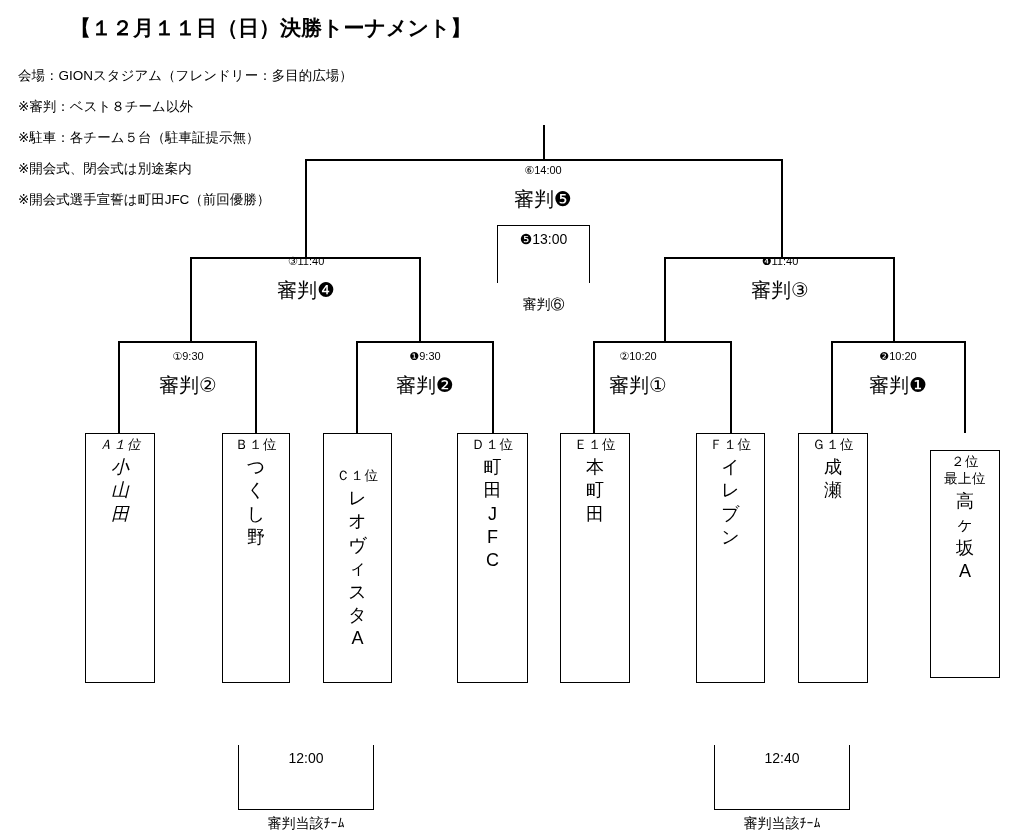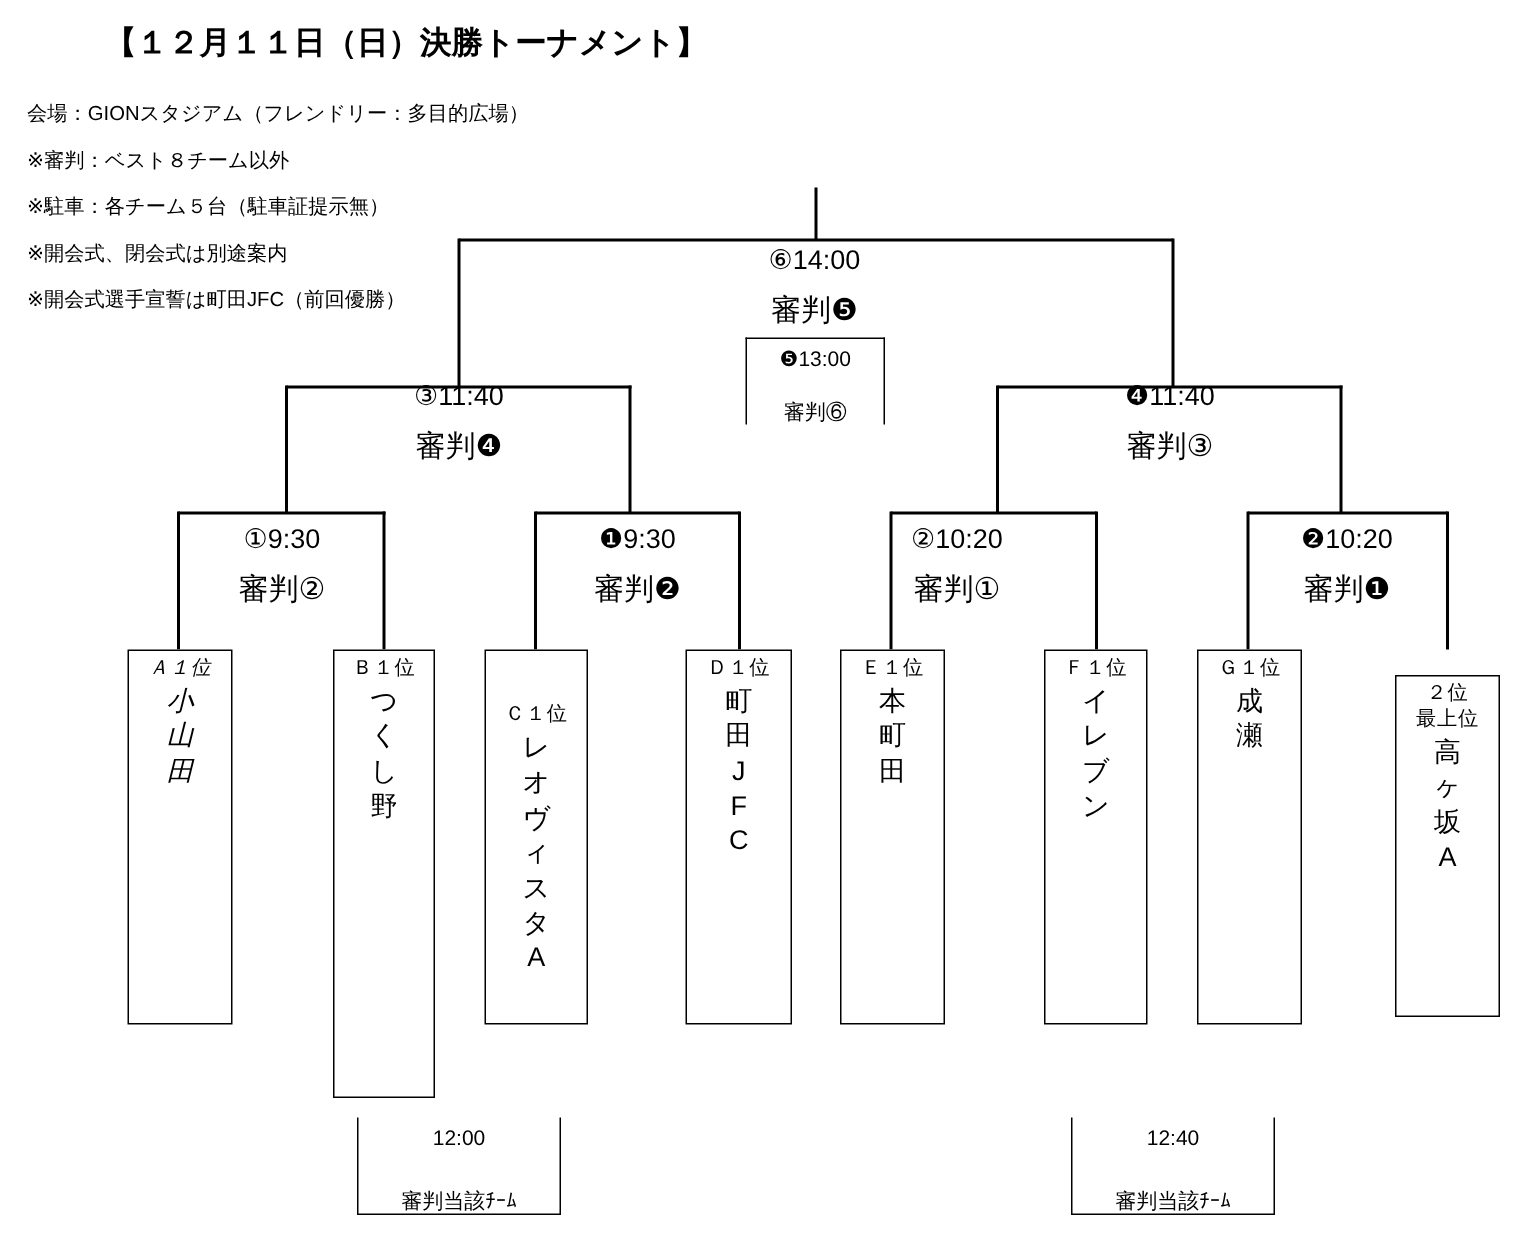--- a/index.html
+++ b/index.html
@@ -37,34 +37,35 @@
   .tb-name{
     font-size:18px;line-height:1.30;margin-top:2px;text-align:center;
     letter-spacing:0px;
   }
   .tb-name span{display:block;}
 
   
   .matchlabel{
     text-align:center;white-space:nowrap;
   }
-  .ml-time{font-size:18px;line-height:1.1;}
+  .ml-time{font-size:11px;line-height:1.1;}
   .ml-ref{font-size:20px;line-height:1.1;margin-top:12px;}
 
   
   .openbox{
     border:1.6px solid #000;border-top:none;border-bottom:none;
     box-sizing:border-box;
   }
   .openbox.topline{border-top:1.6px solid #000;}
   .openbox.botline{border-bottom:1.6px solid #000;}
 
   .cbox{
-    display:flex;flex-direction:column;align-items:center;justify-content:space-between;
+    display:flex;flex-direction:column;align-items:center;justify-content:flex-start;
     white-space:nowrap;
+    gap:44px;
   }
   .cbox .l1{font-size:14px;line-height:1.1;margin-top:6px;}
   .cbox .l2{font-size:14px;line-height:1.1;margin-top:6px;font-family:Liberation Serif, serif;}
 </style>
 </head>
 <body>
 
 <div class="abs" id="title">【１２月１１日（日）決勝トーナメント】</div>
 
 <div class="abs note" style="top:67px">会場：GIONスタジアム（フレンドリー：多目的広場）</div>
@@ -140,21 +141,21 @@
 
 <div class="abs teambox" style="left:85px;top:433px;width:70px;height:250px;font-style:italic;">
   <div class="tb-rank">Ａ１位</div>
   <div class="tb-name">
     <span>小</span>
     <span>山</span>
     <span>田</span>
   </div>
 </div>
 
-<div class="abs teambox" style="left:222px;top:433px;width:68px;height:299px;">
+<div class="abs teambox" style="left:222px;top:433px;width:68px;height:250px;">
   <div class="tb-rank">Ｂ１位</div>
   <div class="tb-name">
     <span>つ</span>
     <span>く</span>
     <span>し</span>
     <span>野</span>
   </div>
 </div>
 
 <div class="abs teambox" style="left:323px;top:433px;width:69px;height:250px;justify-content:center;">

